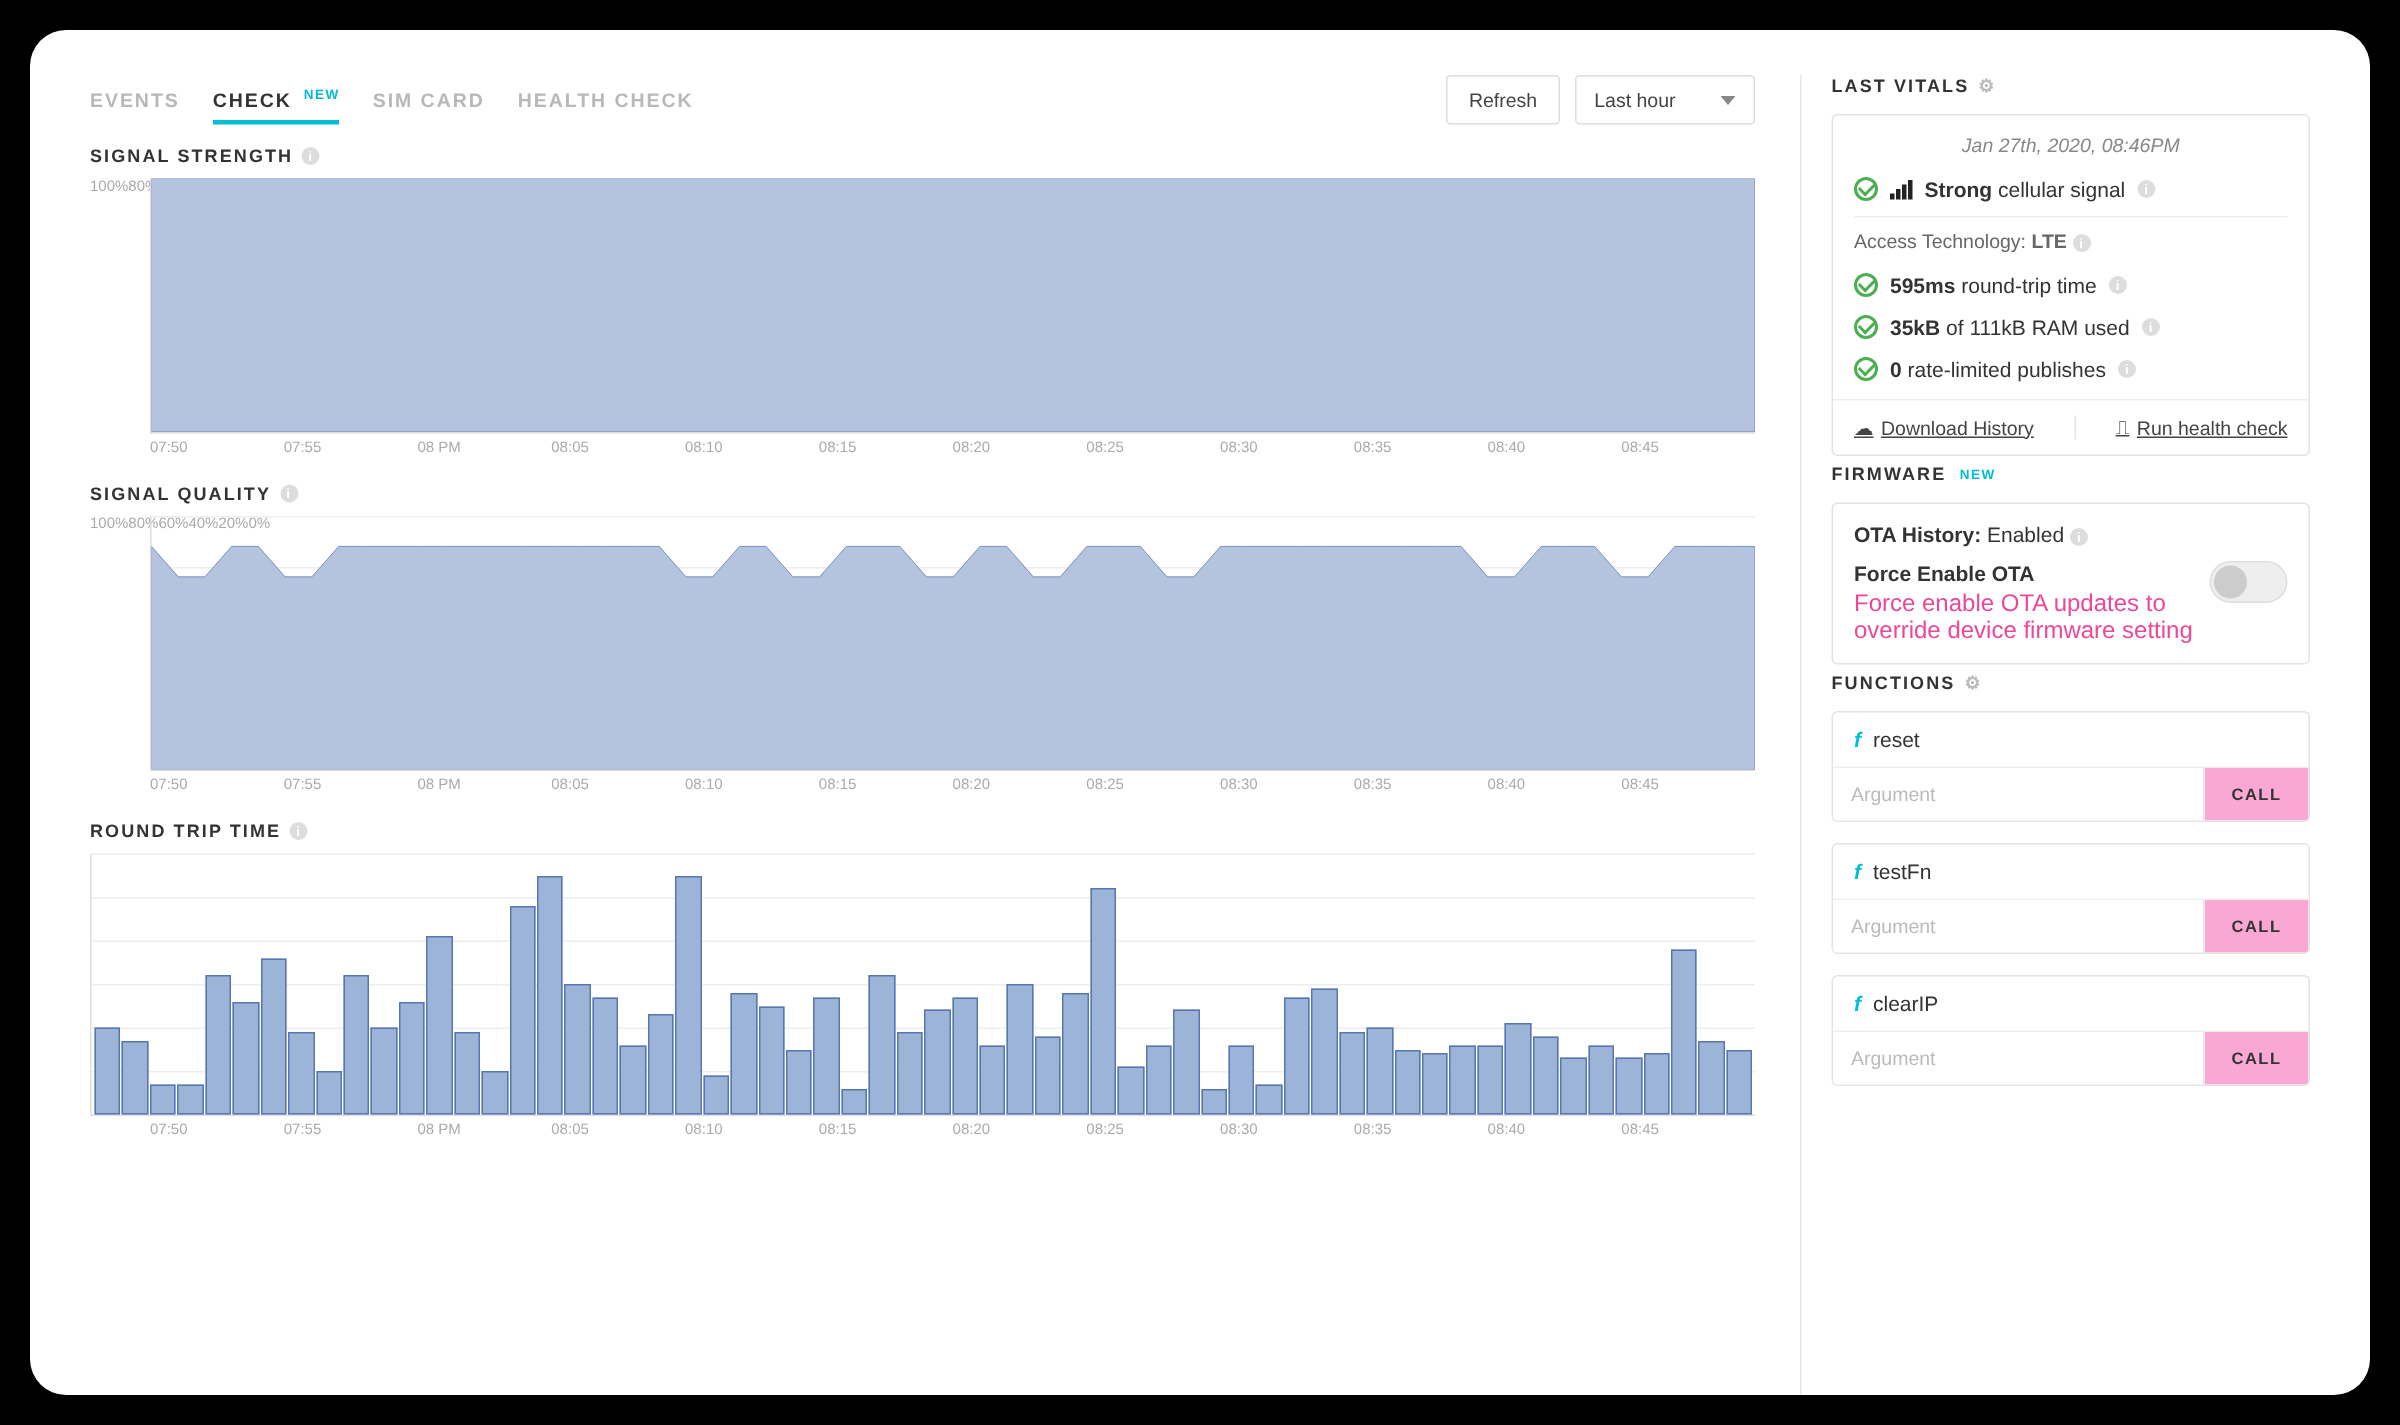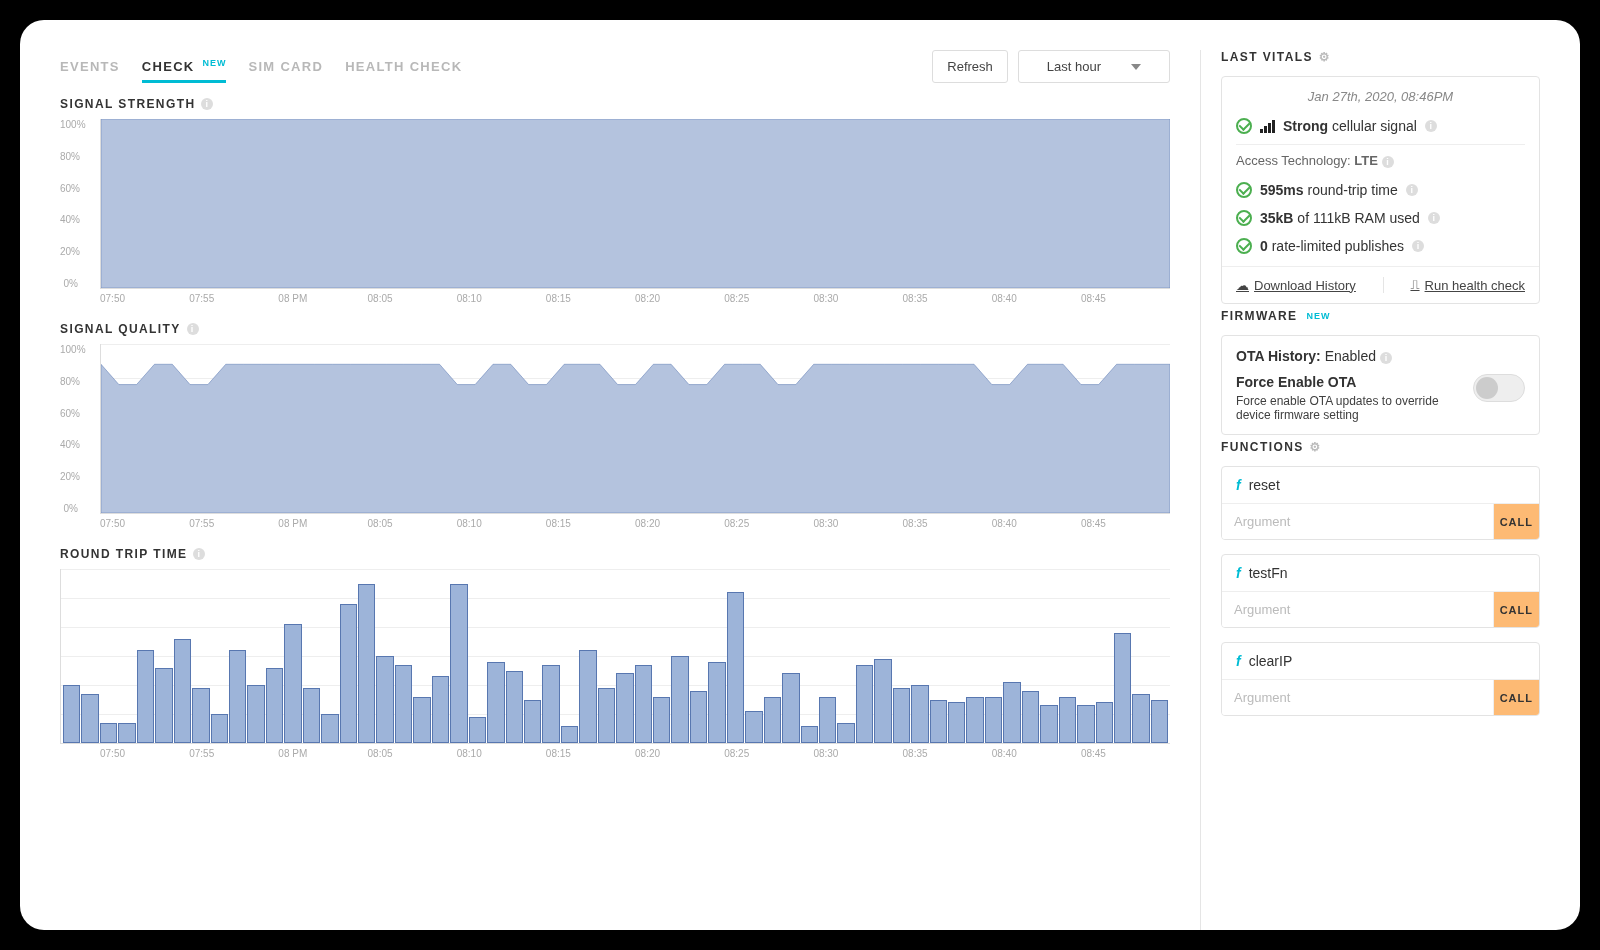--- a/index.html
+++ b/index.html
@@ -30,31 +30,31 @@
     cursor:pointer; padding-bottom:6px;
   }
   .tab.active { color:#333; border-bottom:3px solid #00bcd4; }
   .new-badge { font-size:9px; font-weight:800; color:#00bcd4; vertical-align:super; letter-spacing:1px; margin-left:3px; }
   .top-controls { margin-left:auto; display:flex; gap:10px; }
   .btn {
     border:1px solid #ddd; background:#fff; padding:8px 14px; border-radius:3px;
     font-size:13px; color:#444; cursor:pointer;
   }
   .select {
-    border:1px solid #ddd; background:#fff; padding:8px 28px; border-radius:3px;
+    border:1px solid #ddd; background:#fff; padding:8px 12px; border-radius:3px;
     font-size:13px; color:#444; cursor:pointer;
     display:flex; align-items:center; gap:30px;
   }
   .chev-down { width:0; height:0; border-left:5px solid transparent; border-right:5px solid transparent; border-top:6px solid #888; }
   
   .section-title { font-size:12px; font-weight:700; letter-spacing:1.4px; color:#333; margin: 3px 0 8px 0; display:flex; align-items:center; gap:6px;}
   .info-dot { display:inline-block; width:12px; height:12px; border-radius:50%; background:#ddd; color:#fff; font-size:9px; text-align:center; line-height:12px; font-weight:700; }
   .chart-wrap { position:relative; margin-bottom:18px; }
   .chart-axes { display:flex; }
-  .y-axis { width:40px; display:flex; flex-direction:column; justify-content:space-between; font-size:10px; color:#aaa; text-align:right; padding-right:22px; }
+  .y-axis { width:40px; display:flex; justify-content:space-between; font-size:10px; color:#aaa; text-align:right; padding-right:10px; }
   .plot {
     flex:1; position:relative; border-left:1px solid #ddd; border-bottom:1px solid #ddd;
   }
   .grid-line { position:absolute; left:0; right:0; border-top:1px solid #eee; }
   .x-axis { display:flex; margin-left:40px; font-size:10px; color:#aaa; padding-top:4px; }
   .x-tick { flex:1; text-align:left; }
   svg.area { position:absolute; inset:0; width:100%; height:100%; }
   .bars { position:absolute; inset:0; display:flex; align-items:flex-end; gap:1px; padding:0 2px; }
   .bar { flex:1; background:#9db4d9; border:1px solid #5877b0; }
   
@@ -79,21 +79,21 @@
     width:52px; height:28px; background:#eee; border-radius:14px; position:relative; flex-shrink:0;
     border:1px solid #ddd; cursor:pointer;
   }
   .toggle-knob { width:22px; height:22px; background:#ccc; border-radius:50%; position:absolute; top:2px; left:2px; }
   .fn-card { border:1px solid #e3e3e3; border-radius:4px; margin-bottom:14px; overflow:hidden; }
   .fn-header { padding:10px 14px; font-size:14px; color:#333; display:flex; align-items:center; gap:8px;}
   .fn-f { font-style:italic; color:#00bcd4; font-weight:700; }
   .fn-body { display:flex; border-top:1px solid #eee; }
   .fn-body input { flex:1; border:none; padding:10px 12px; font-size:13px; outline:none; color:#333; }
   .fn-body input::placeholder { color:#bbb; }
-  .fn-call { border:none; border-left:1px solid #eee; background:#fdba74; padding:0 6px; font-size:11px; font-weight:700; letter-spacing:1px; color:#333; cursor:pointer;}
+  .fn-call { border:none; border-left:1px solid #eee; background:#f9a8d4; padding:0 18px; font-size:11px; font-weight:700; letter-spacing:1px; color:#333; cursor:pointer;}
   .bold { font-weight:700; }
 </style>
 </head>
 <body>
 
 <div class="window">
   <div class="main">
 
     <div class="tabs">
       <div class="tab">EVENTS</div>
@@ -344,21 +344,21 @@
       <span class="new-badge">NEW</span>
     </div>
     <div class="card">
       <div style="font-size:14px; margin-bottom:10px;">
         <span class="bold">OTA History:</span><span> Enabled</span>
         <span class="info-dot">i</span>
       </div>
       <div class="toggle-row">
         <div>
           <div class="bold" style="font-size:14px;margin-bottom:4px;">Force Enable OTA</div>
-          <div style="font-size:12px;color:#404040;">Force enable OTA updates to override device firmware setting</div>
+          <div style="font-size:16px;color:#ec4899;">Force enable OTA updates to override device firmware setting</div>
         </div>
         <div class="toggle">
           <div class="toggle-knob"></div>
         </div>
       </div>
     </div>
 
     <div class="side-header">
       <span>FUNCTIONS</span>
       <span class="gear-icon">⚙</span>

